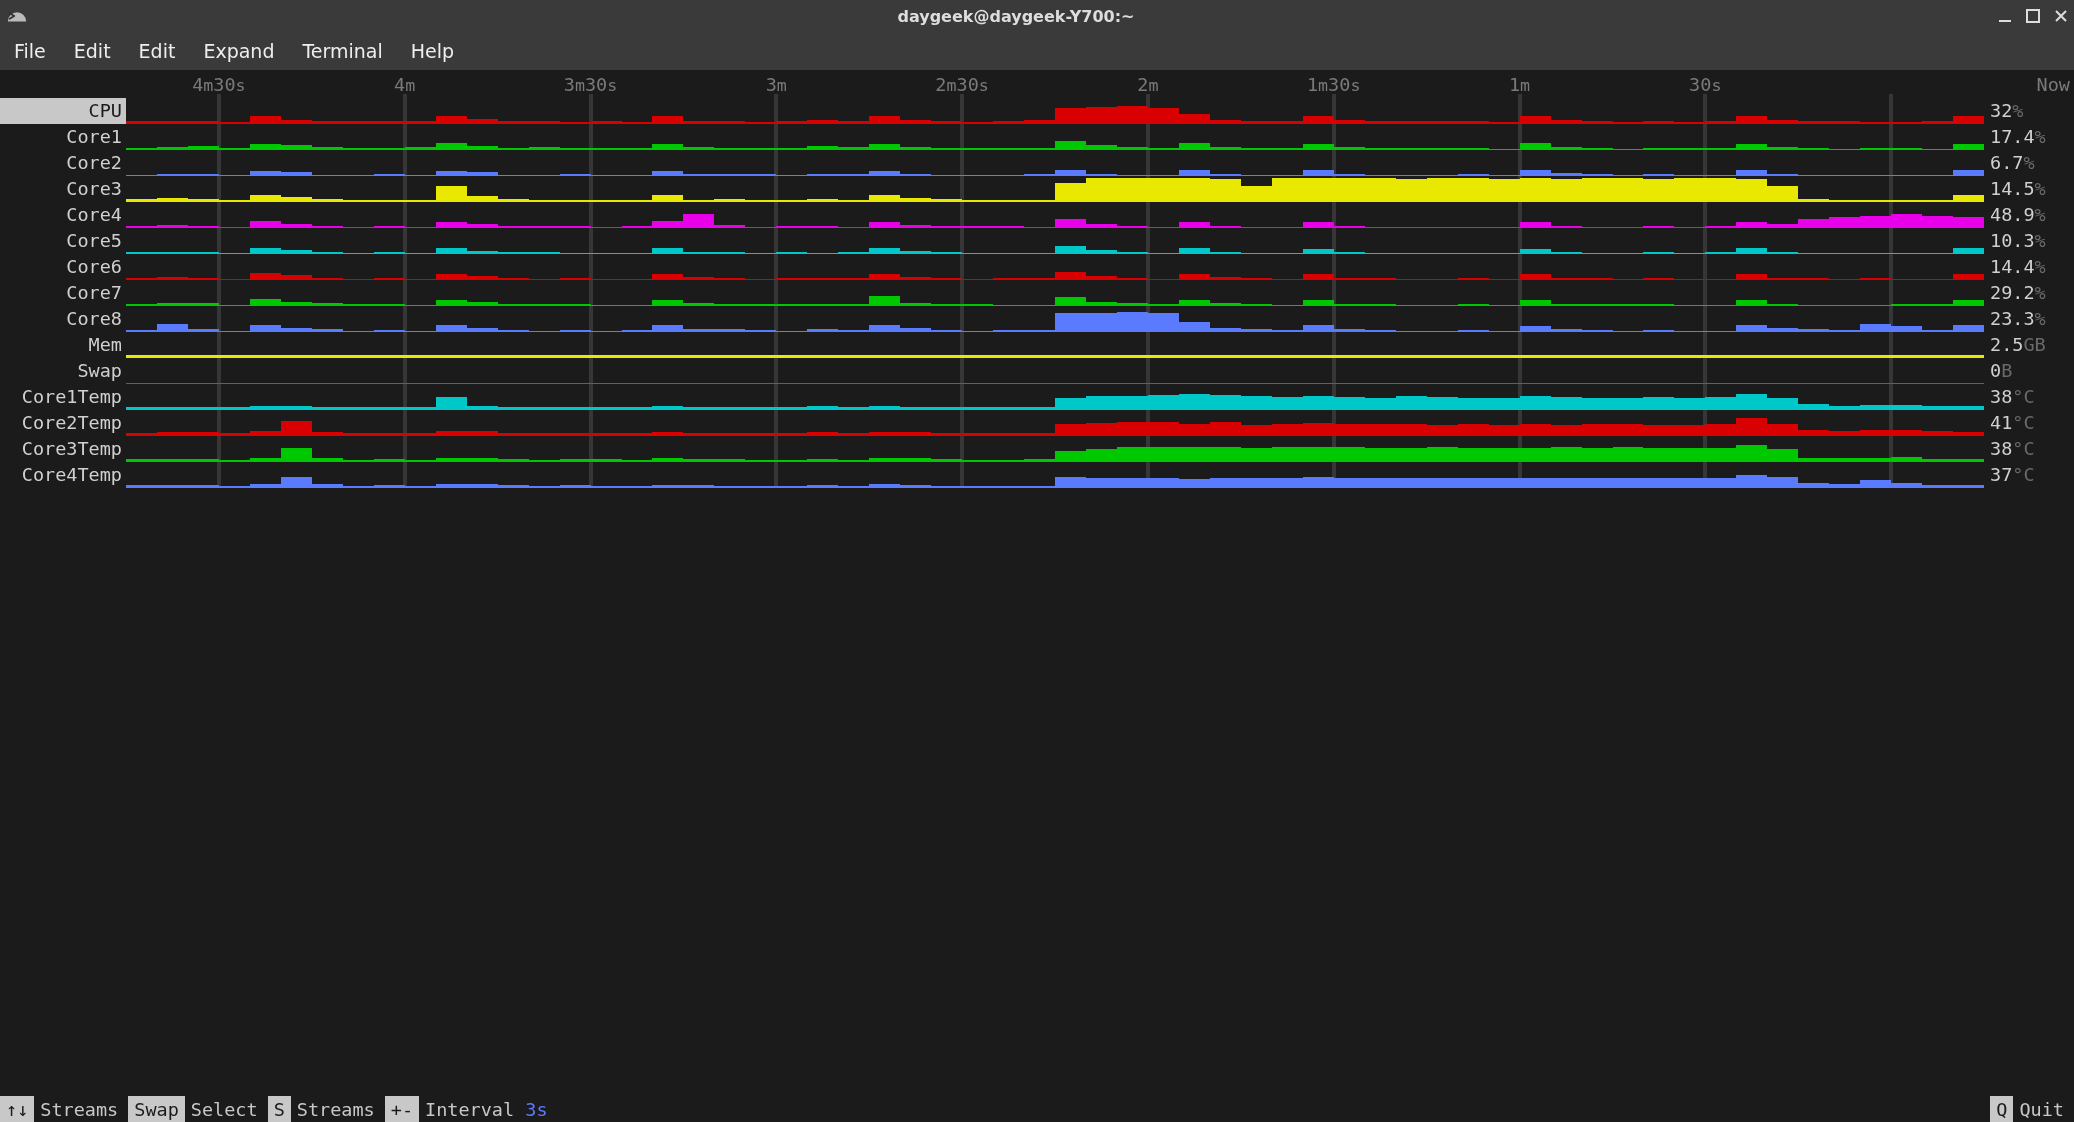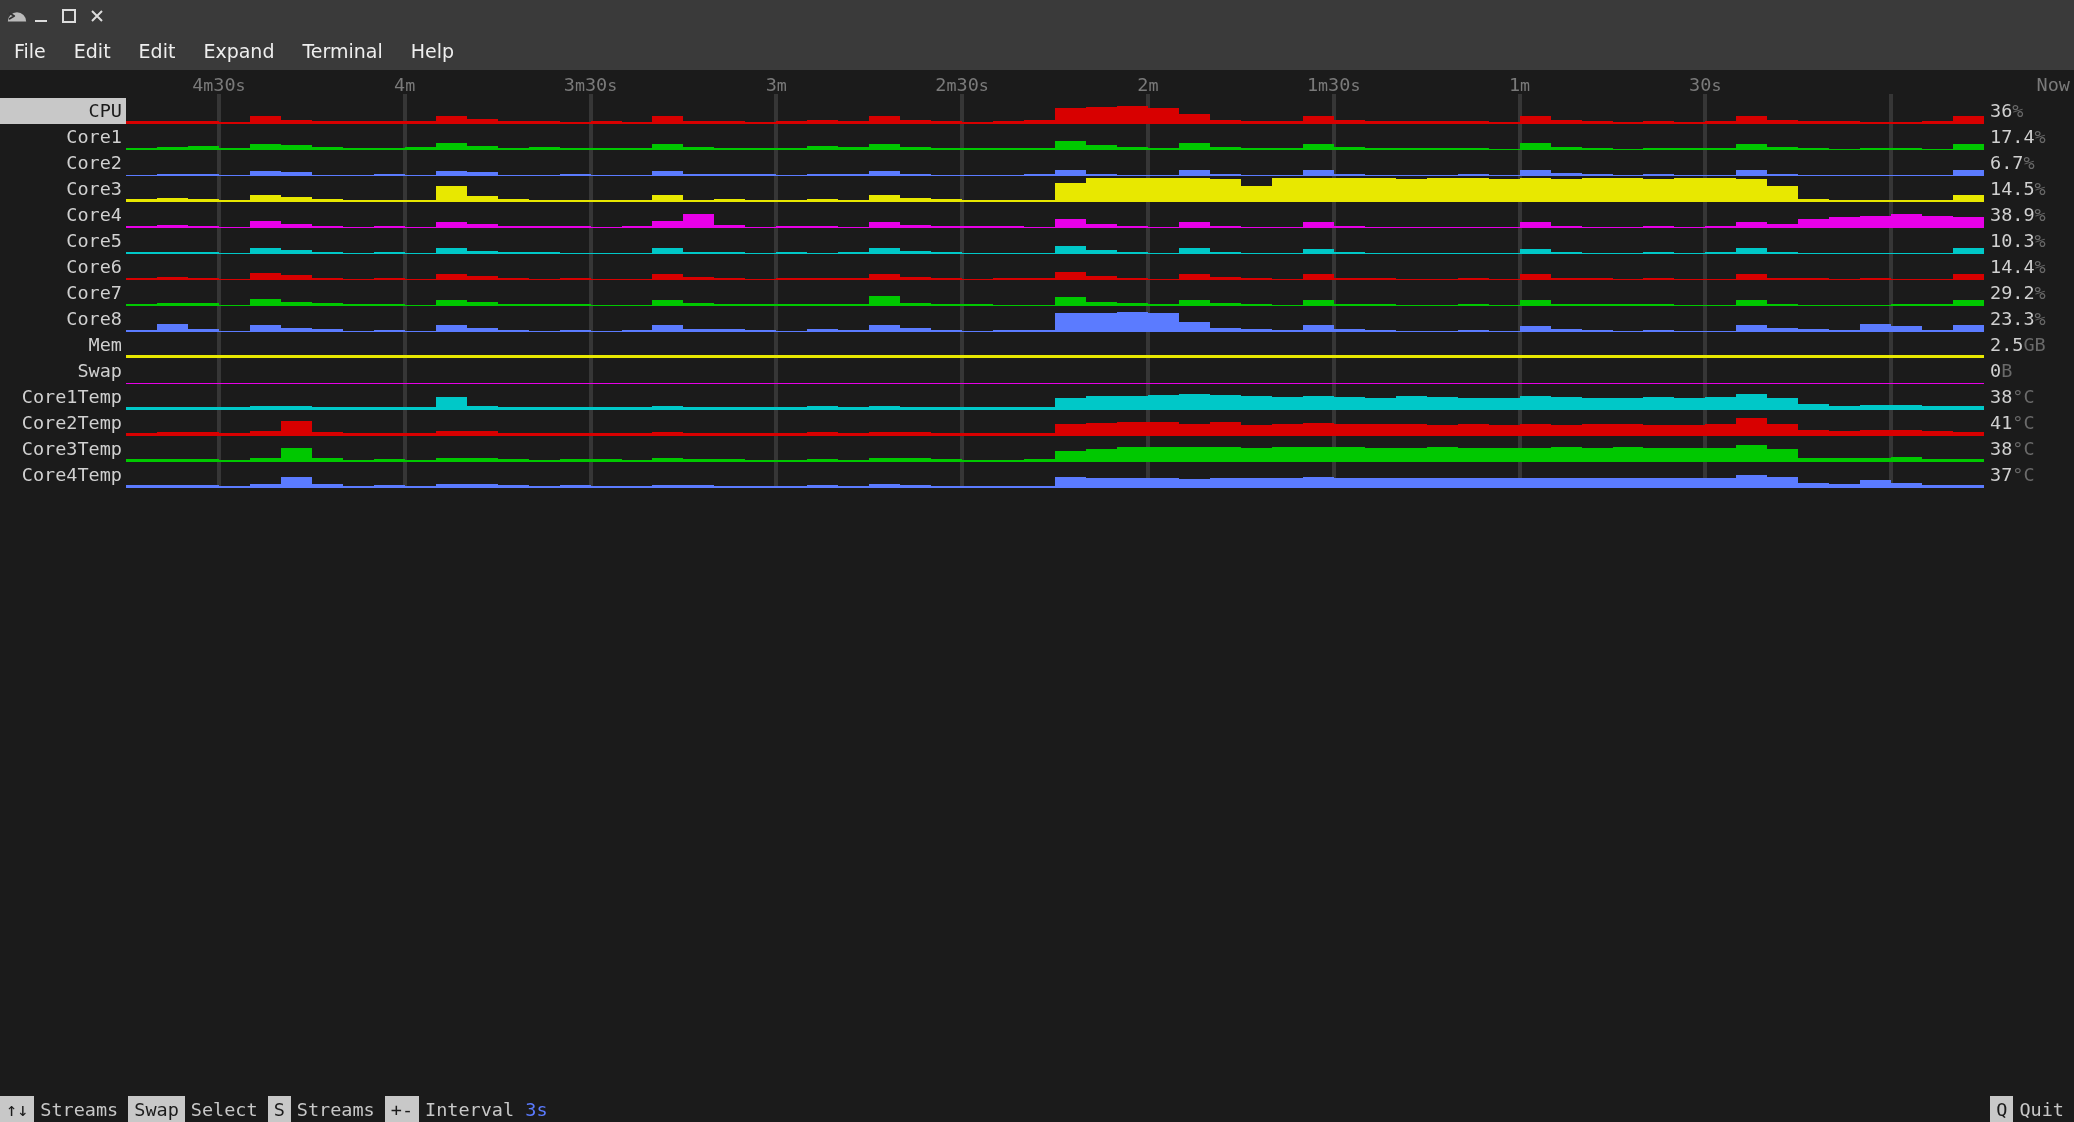--- a/index.html
+++ b/index.html
@@ -184,20 +184,21 @@
 </head>
 <body>
 
 <div class="titlebar">
   <span class="appicon">
     <svg viewBox="0 0 24 24">
         <path d="M2 18 A10 10 0 0 1 22 18 Z" fill="#bbb"></path>
         <path d="M4 15 L9 12 L4 9" stroke="#333" stroke-width="2" fill="none" stroke-linecap="round" stroke-linejoin="round"></path>
       </svg>
   </span>
+  <div class="title">daygeek@daygeek-Y700:~</div>
   <div class="winbtns">
     <span class="winbtn">
         <svg viewBox="0 0 14 14">
           <rect x="1" y="11" width="12" height="2" fill="#ddd"></rect>
         </svg>
       </span>
     <span class="winbtn">
         <svg viewBox="0 0 14 14">
           <rect x="1" y="1" width="12" height="12" fill="none" stroke="#ddd" stroke-width="2"></rect>
         </svg>
@@ -329,21 +330,21 @@
             <div class="b" style="height: 30%; background: rgb(216, 0, 0);"></div>
             <div class="b" style="height: 16%; background: rgb(216, 0, 0);"></div>
             <div class="b" style="height: 12%; background: rgb(216, 0, 0);"></div>
             <div class="b" style="height: 10%; background: rgb(216, 0, 0);"></div>
             <div class="b" style="height: 9%; background: rgb(216, 0, 0);"></div>
             <div class="b" style="height: 8%; background: rgb(216, 0, 0);"></div>
             <div class="b" style="height: 12%; background: rgb(216, 0, 0);"></div>
             <div class="b" style="height: 30%; background: rgb(216, 0, 0);"></div>
           </div>
         </div>
-        <div class="valuecol"><span>36</span><span class="dim">%</span></div>
+        <div class="valuecol"><span>32</span><span class="dim">%</span></div>
       </div>
       <div class="row">
         <div class="labelcol">Core1</div>
         <div class="chartcol">
           <div class="bars">
             <div class="b" style="height: 8%; background: rgb(0, 200, 0);"></div>
             <div class="b" style="height: 12%; background: rgb(0, 200, 0);"></div>
             <div class="b" style="height: 14%; background: rgb(0, 200, 0);"></div>
             <div class="b" style="height: 6%; background: rgb(0, 200, 0);"></div>
             <div class="b" style="height: 24%; background: rgb(0, 200, 0);"></div>
@@ -601,21 +602,21 @@
             <div class="b" style="height: 24%; background: rgb(232, 0, 232);"></div>
             <div class="b" style="height: 14%; background: rgb(232, 0, 232);"></div>
             <div class="b" style="height: 34%; background: rgb(232, 0, 232);"></div>
             <div class="b" style="height: 42%; background: rgb(232, 0, 232);"></div>
             <div class="b" style="height: 46%; background: rgb(232, 0, 232);"></div>
             <div class="b" style="height: 52%; background: rgb(232, 0, 232);"></div>
             <div class="b" style="height: 48%; background: rgb(232, 0, 232);"></div>
             <div class="b" style="height: 44%; background: rgb(232, 0, 232);"></div>
           </div>
         </div>
-        <div class="valuecol"><span>38.9</span><span class="dim">%</span></div>
+        <div class="valuecol"><span>48.9</span><span class="dim">%</span></div>
       </div>
       <div class="row">
         <div class="labelcol">Core5</div>
         <div class="chartcol">
           <div class="bars">
             <div class="b" style="height: 6%; background: rgb(0, 200, 200);"></div>
             <div class="b" style="height: 8%; background: rgb(0, 200, 200);"></div>
             <div class="b" style="height: 8%; background: rgb(0, 200, 200);"></div>
             <div class="b" style="height: 4%; background: rgb(0, 200, 200);"></div>
             <div class="b" style="height: 24%; background: rgb(0, 200, 200);"></div>

